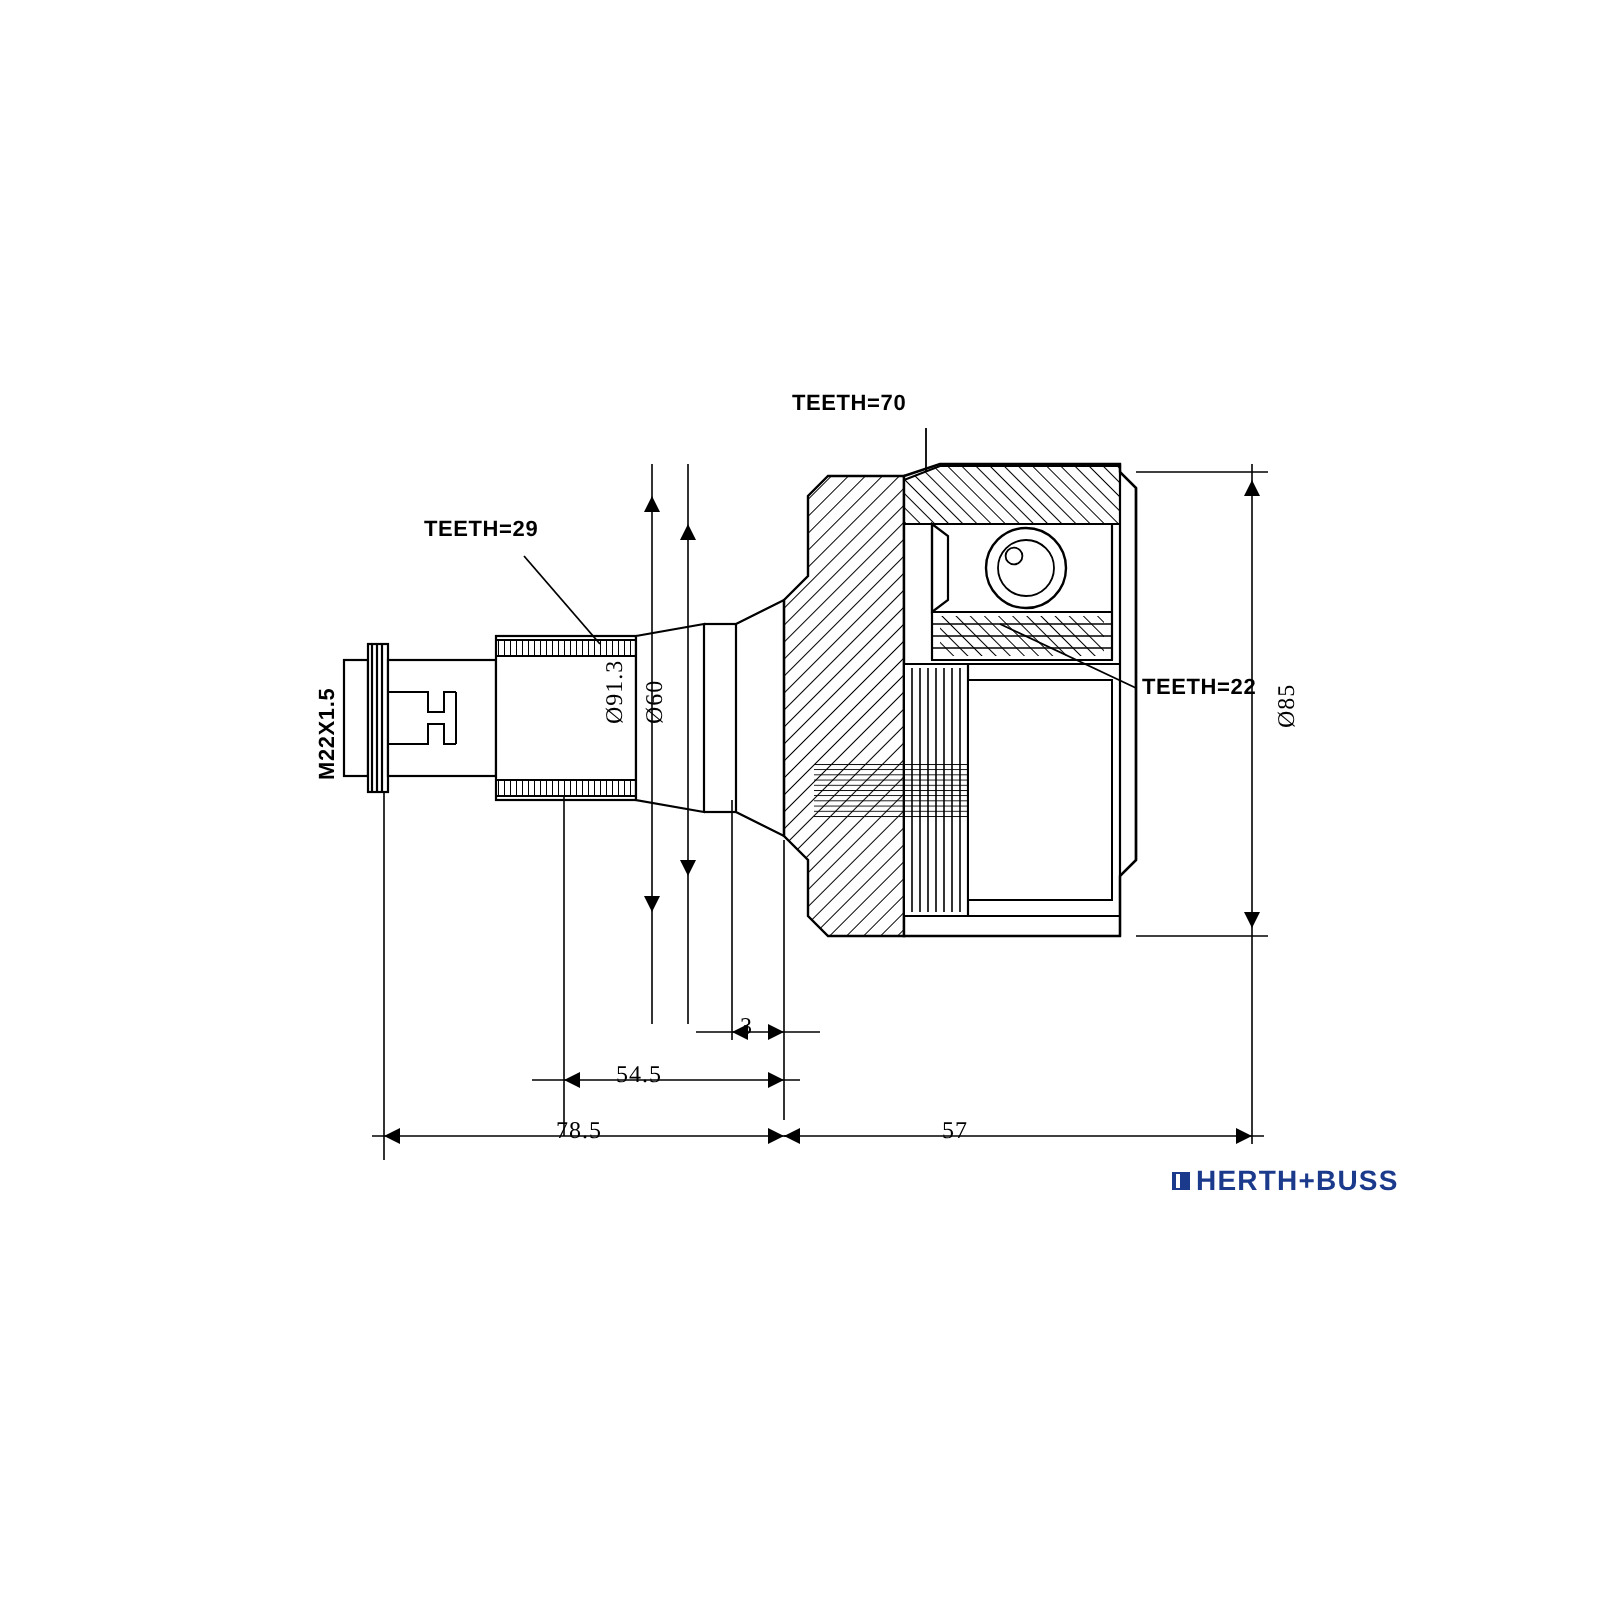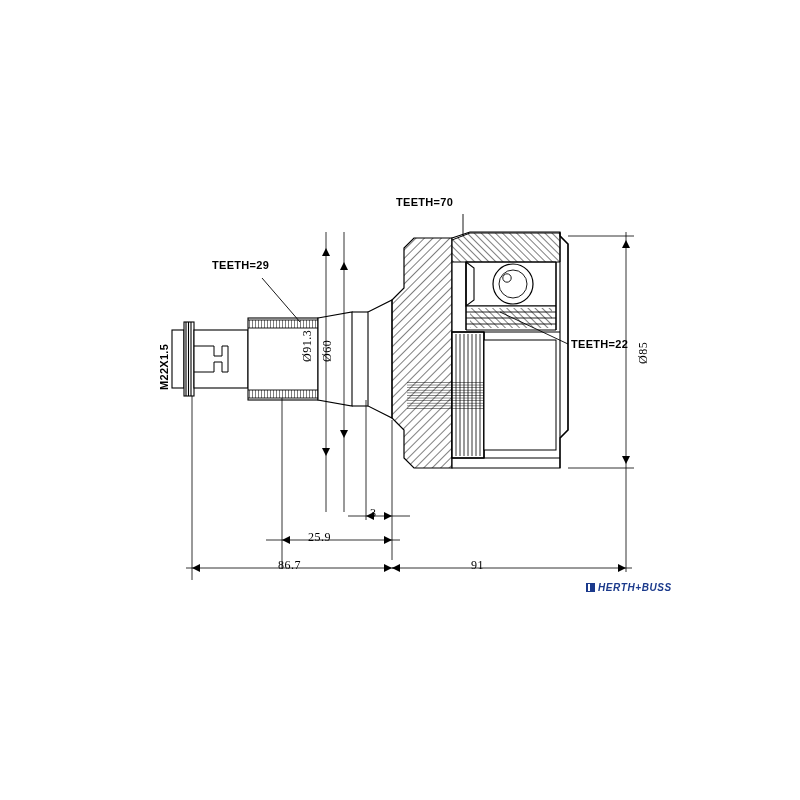--- a/index.html
+++ b/index.html
@@ -65,25 +65,24 @@
     content: "";
     position: absolute;
     left: 2px;
     top: 1px;
     width: 2px;
     height: 7px;
     background: #ffffff;
   }
   #brand .txt {
     font-family: "Liberation Sans", sans-serif;
-    font-size: 10px;
+    font-size: 14px;
     letter-spacing: 0.6px;
     color: #1b3a8c;
     font-weight: bold;
-    font-style: italic;
   }
 </style>
 </head>
 <body>
 
 <div id="stage">
 
   <svg id="drawing" viewBox="0 0 800 800">
     <defs>
       <pattern id="hatch45" width="6" height="6" patternTransform="rotate(45)" patternUnits="userSpaceOnUse">
@@ -247,24 +246,24 @@
   <div class="lbl bold vert" style="left:158px; top:390px; transform:rotate(-90deg);">M22X1.5</div>
 
   <div class="lbl dim vert" style="left:300px; top:362px; transform:rotate(-90deg);">Ø91.3</div>
 
   <div class="lbl dim vert" style="left:320px; top:362px; transform:rotate(-90deg);">Ø60</div>
 
   <div class="lbl dim vert" style="left:636px; top:364px; transform:rotate(-90deg);">Ø85</div>
 
   <div class="lbl dim" style="left:370px; top:506px;">3</div>
 
-  <div class="lbl dim" style="left:308px; top:530px;">25.9</div>
-
-  <div class="lbl dim" style="left:278px; top:558px;">86.7</div>
-
-  <div class="lbl dim" style="left:471px; top:558px;">91</div>
+  <div class="lbl dim" style="left:308px; top:530px;">54.5</div>
+
+  <div class="lbl dim" style="left:278px; top:558px;">78.5</div>
+
+  <div class="lbl dim" style="left:471px; top:558px;">57</div>
 
   <div id="brand">
     <span class="mark"></span>
     <span class="txt">HERTH+BUSS</span>
   </div>
 
 </div>
 
 </body></html>

